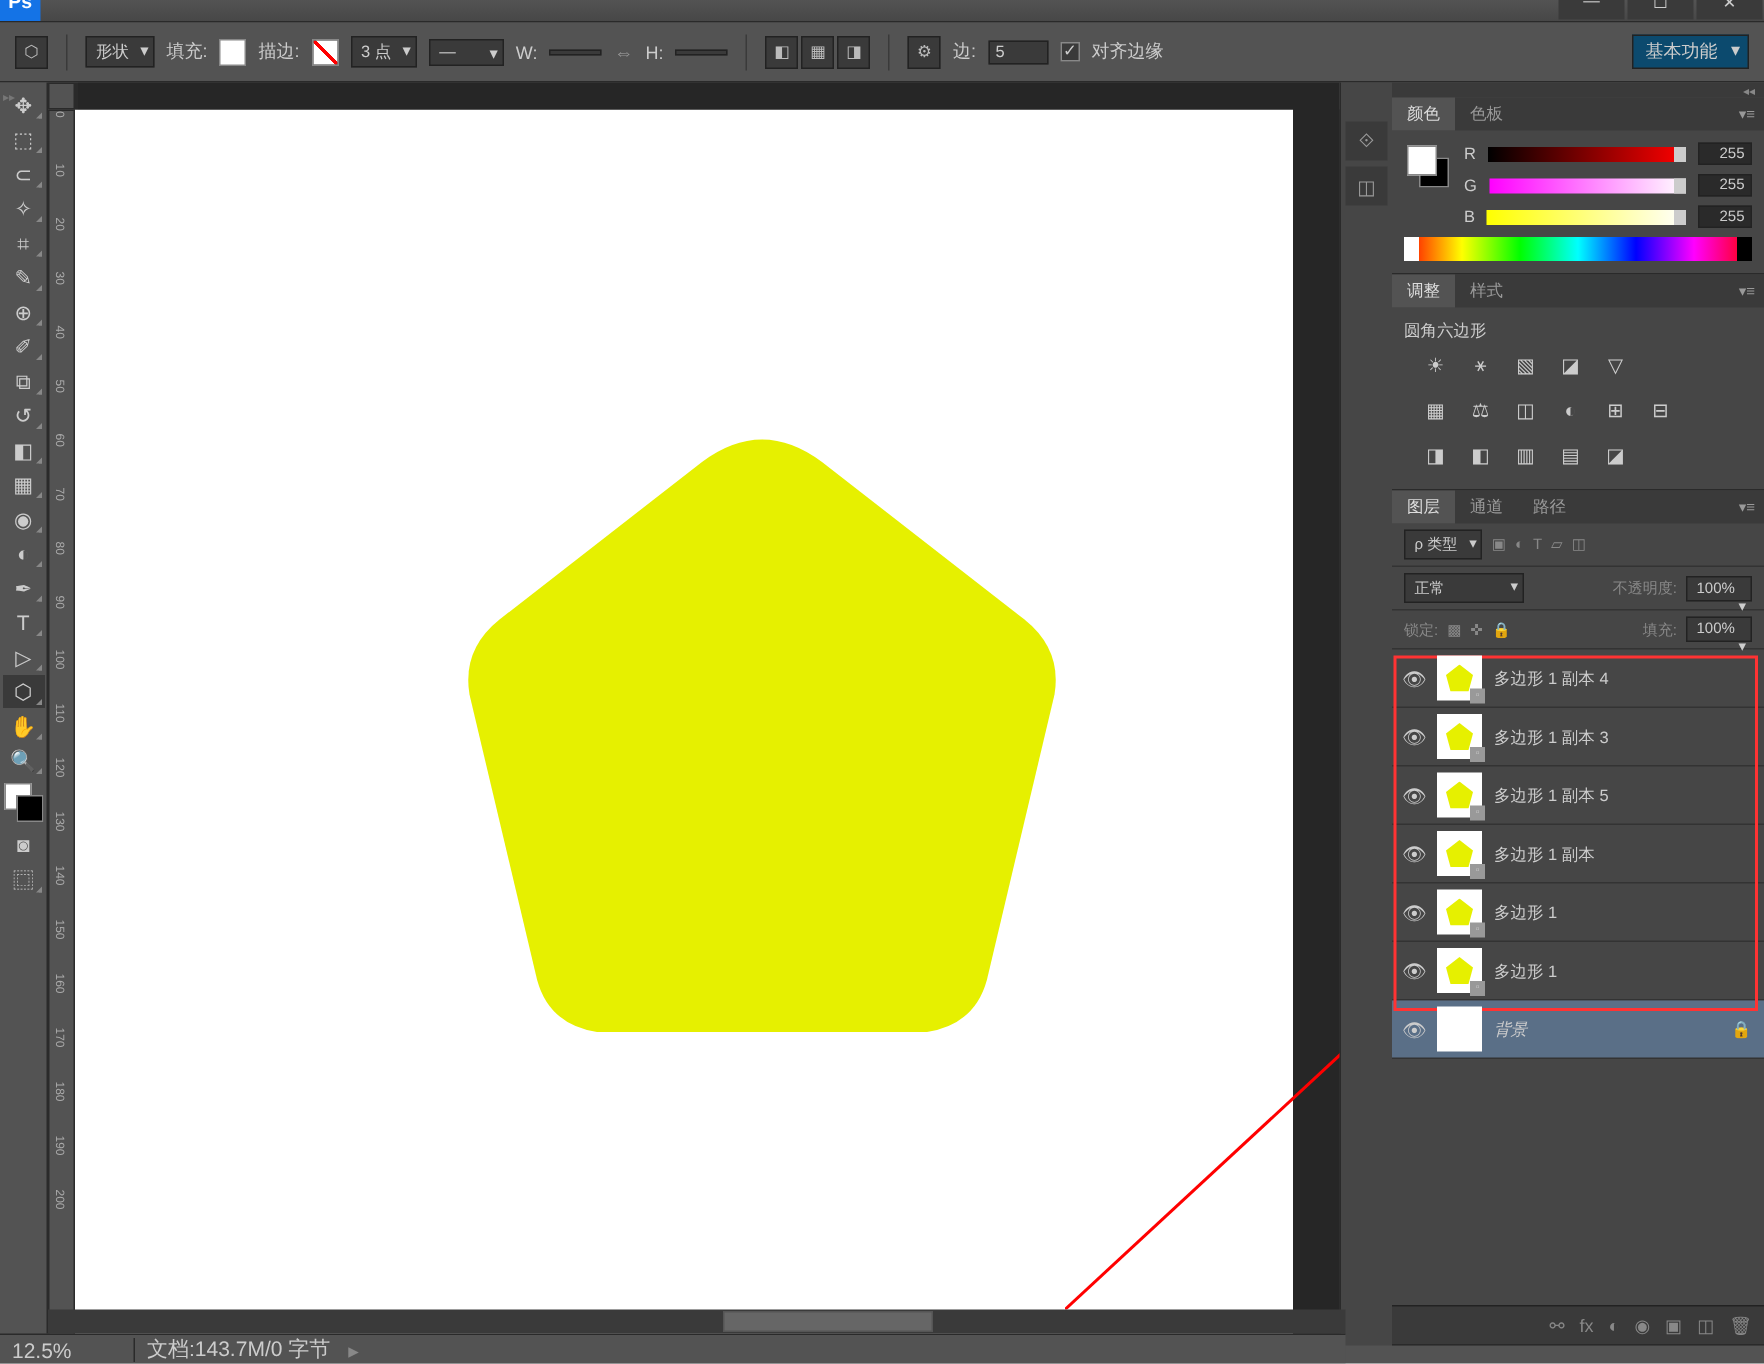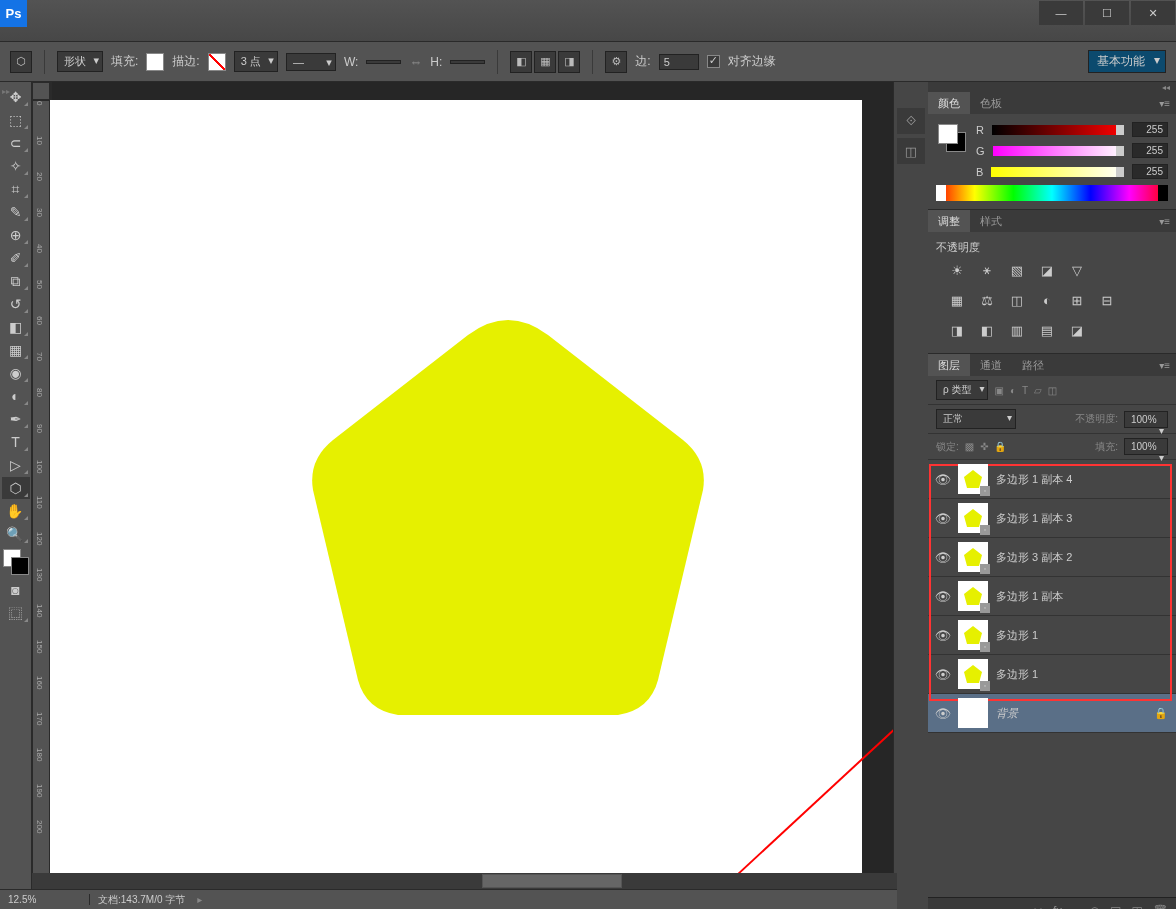--- a/index.html
+++ b/index.html
@@ -1,17 +1,17 @@
 <!DOCTYPE html>
 <html><head>
 <meta charset="utf-8">
 <style>
 *{margin:0;padding:0;box-sizing:border-box;font-family:"Microsoft YaHei",Arial,sans-serif;user-select:none}
 body{background:#535353;width:1176px;height:909px;overflow:hidden;position:relative}
-.titlebar{height:42px;background:linear-gradient(#535353,#474747);display:flex;align-items:flex-start;border-bottom:1px solid #2a2a2a}
+.titlebar{height:15px;background:linear-gradient(#535353,#474747);display:flex;align-items:flex-end;border-bottom:1px solid #2a2a2a}
 .ps-logo{width:27px;height:27px;background:#1473e6;display:flex;align-items:center;justify-content:center;color:#fff;font-weight:bold;font-size:13px}
 .menu{display:flex;padding-left:8px}
 .menu-item{padding:0 9px;font-size:12px;color:#ddd;line-height:27px;cursor:pointer}
 .winbtns{margin-left:auto;display:flex}
 .winbtn{width:44px;height:24px;display:flex;align-items:center;justify-content:center;background:#3a3a3a;margin:1px;color:#ccc;font-size:11px;cursor:pointer}
 .options{height:40px;background:#535353;border-bottom:1px solid #2a2a2a;display:flex;align-items:center;padding:0 10px;gap:8px;font-size:12px;color:#ccc}
 .swatch{width:18px;height:18px;background:#fff;border:1px solid #888}
 .swatch.cross{background:linear-gradient(45deg,#fff 45%,red 45%,red 55%,#fff 55%)}
 .dropdown{background:#3a3a3a;border:1px solid #222;padding:2px 16px 2px 6px;font-size:11px;color:#ccc;position:relative}
 .dropdown::after{content:"▾";position:absolute;right:3px}
@@ -70,21 +70,21 @@
 .layer{display:flex;align-items:center;height:39px;border-bottom:1px solid #333;font-size:11px;color:#ccc}
 .layer.bg{background:#5a6f87}
 .layer-eye{width:30px;text-align:center;color:#ccc;cursor:pointer;font-size:13px}
 .layer-thumb{width:30px;height:30px;background:#fff;margin-right:4px;display:flex;align-items:center;justify-content:center;position:relative}
 .layer-thumb .mini{width:20px;height:20px;background:#e6f000;clip-path:polygon(50% 5%,95% 40%,80% 95%,20% 95%,5% 40%)}
 .layer-thumb .corner{position:absolute;right:-2px;bottom:-2px;width:10px;height:10px;background:#999;font-size:7px;line-height:10px;text-align:center}
 .layer-name{flex:1;padding-left:4px}
 .layer-name.italic{font-style:italic}
 .lock{font-size:11px;padding-right:8px}
 .layers-footer{height:26px;background:#3a3a3a;border-top:1px solid #222;display:flex;align-items:center;justify-content:flex-end;gap:10px;padding:0 8px;color:#888;font-size:12px}
-.status{height:20px;background:#535353;border-top:1px solid #2a2a2a;display:flex;align-items:center;font-size:10px;color:#ccc;position:absolute;bottom:0;left:0;width:897px}
+.status{height:20px;background:#535353;border-top:1px solid #2a2a2a;display:flex;align-items:center;font-size:14px;color:#ccc;position:absolute;bottom:0;left:0;width:897px}
 .status-zoom{padding:0 8px;border-right:1px solid #2a2a2a;width:90px}
 .status-doc{padding:0 8px}
 .hscroll{position:absolute;bottom:20px;left:32px;width:865px;height:16px;background:#3a3a3a}
 .hscroll-thumb{position:absolute;left:450px;width:140px;height:14px;top:1px;background:#666;border:1px solid #555}
 .fg-bg-panel{width:28px;height:28px;position:relative;margin:2px}
 .fg-sw{position:absolute;width:20px;height:20px;background:#fff;border:1px solid #888;top:0;left:0;z-index:1}
 .bg-sw{position:absolute;width:20px;height:20px;background:#000;border:1px solid #888;bottom:0;right:0}
 .sep{width:1px;height:24px;background:#3a3a3a;margin:0 4px}
 .panel-collapse{height:10px;background:#3a3a3a;display:flex;align-items:center;justify-content:flex-end;padding-right:6px;font-size:8px;color:#888}
 .linkicn{font-size:13px;color:#999}
@@ -284,21 +284,21 @@
       </div>
     </div>
 
     <div class="panel">
       <div class="panel-tabs">
         <div class="ptab active">调整</div>
         <div class="ptab">样式</div>
         <div class="panel-menu">▾≡</div>
       </div>
       <div class="panel-body">
-        <div>不透明度</div>
+        <div>圆角六边形</div>
         <div class="adj-icons">
           <div class="adj-icn">☀</div>
           <div class="adj-icn">⚹</div>
           <div class="adj-icn">▧</div>
           <div class="adj-icn">◪</div>
           <div class="adj-icn">▽</div>
         </div>
         <div class="adj-icons">
           <div class="adj-icn">▦</div>
           <div class="adj-icn">⚖</div>
@@ -362,21 +362,21 @@
               <div class="corner">▫</div>
             </div>
           <div class="layer-name">多边形 1 副本 3</div>
         </div>
         <div class="layer">
           <div class="layer-eye">👁</div>
           <div class="layer-thumb">
               <div class="mini"></div>
               <div class="corner">▫</div>
             </div>
-          <div class="layer-name">多边形 3 副本 2</div>
+          <div class="layer-name">多边形 1 副本 5</div>
         </div>
         <div class="layer">
           <div class="layer-eye">👁</div>
           <div class="layer-thumb">
               <div class="mini"></div>
               <div class="corner">▫</div>
             </div>
           <div class="layer-name">多边形 1 副本</div>
         </div>
         <div class="layer">

